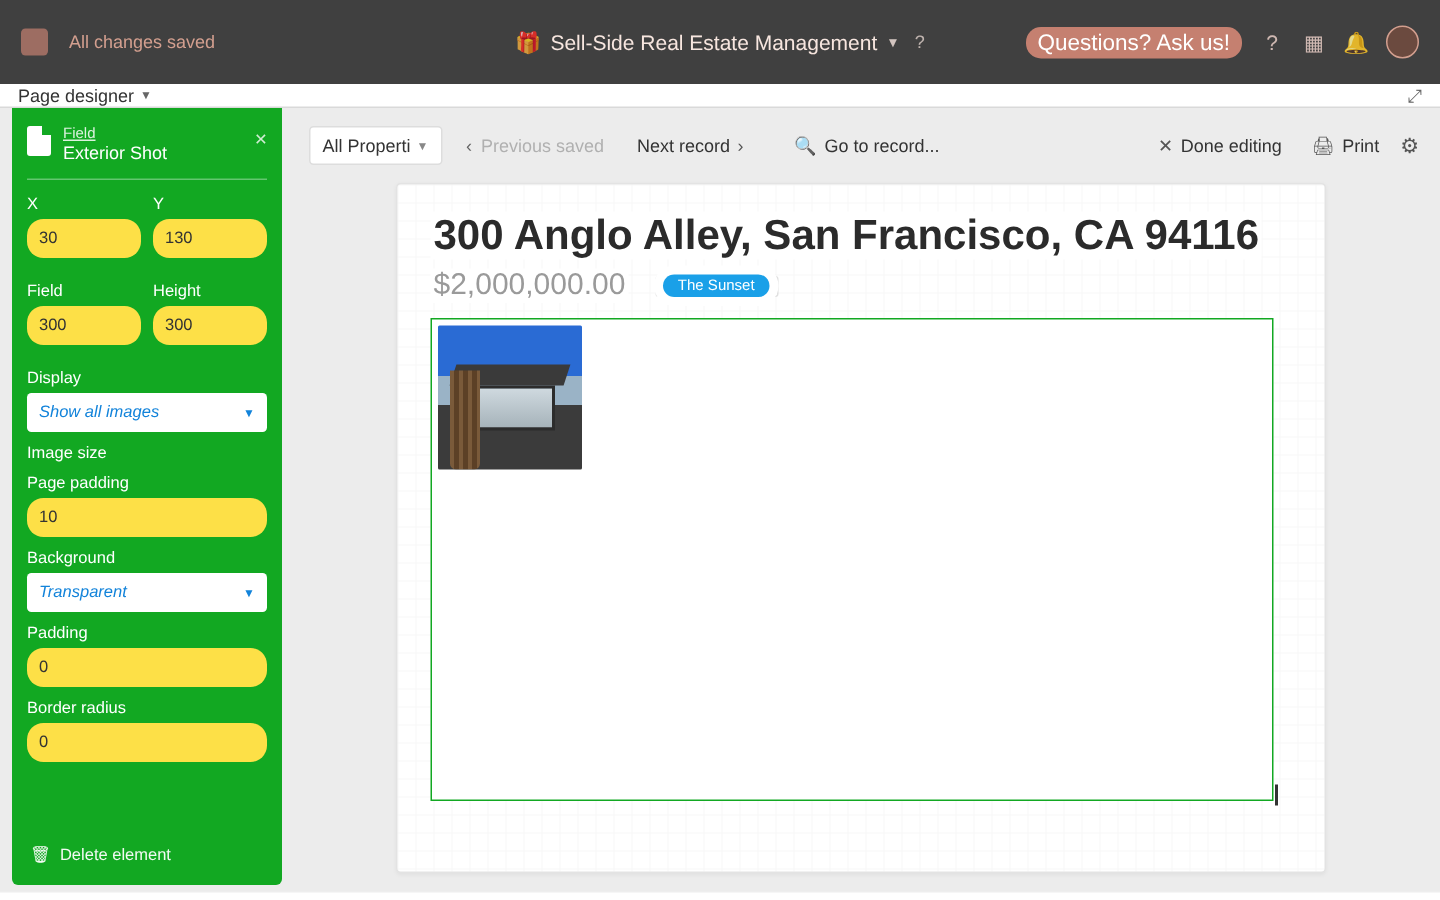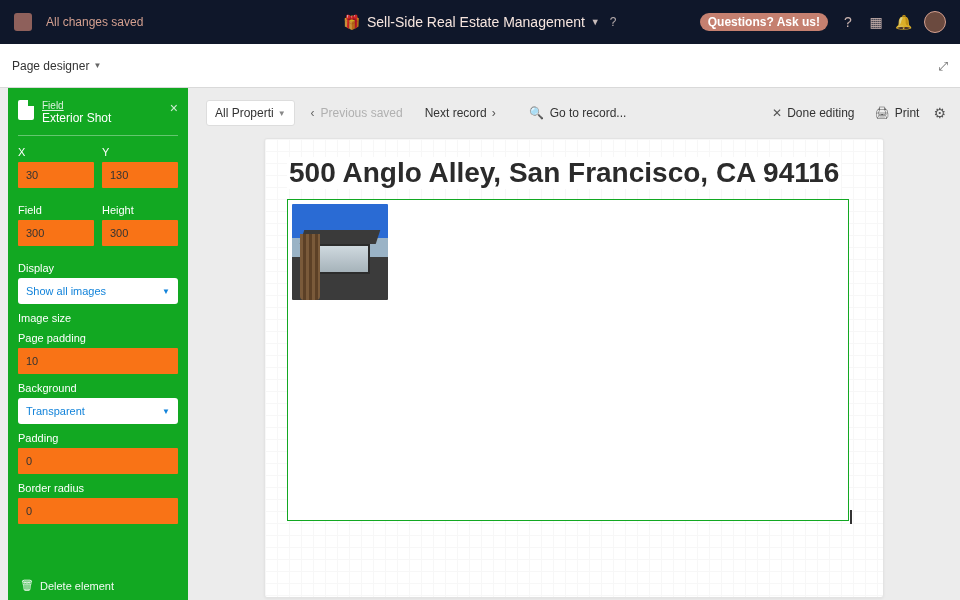--- a/index.html
+++ b/index.html
@@ -1,20 +1,20 @@
 <!DOCTYPE html>
 <html><head>
 <meta charset="utf-8">
 <style>
 * { box-sizing: border-box; margin: 0; padding: 0; font-family: -apple-system, BlinkMacSystemFont, "Segoe UI", Helvetica, Arial, sans-serif; }
 html, body { width: 960px; height: 600px; overflow: hidden; background: #f3f3f3; }
 
 .topbar {
-  height: 44px;
-  background: #0f172a;
+  height: 56px;
+  background: #404040;
   display: flex;
   align-items: center;
   padding: 0 14px;
   color: #e9cec6;
   font-size: 13px;
   position: relative;
   justify-content: center;
 }
 .topbar .logo {
   width: 18px; height: 18px;
@@ -30,27 +30,27 @@
   pointer-events: none;
   color: #f7e6df;
 }
 .topbar .center .gift { filter: hue-rotate(0); opacity: .8; font-size: 14px;}
 .topbar .center .title { font-size: 14px; font-weight: 500; }
 .topbar .center .caret { font-size: 9px; opacity:.8;}
 .topbar .center .q { font-size: 12px; opacity:.7; margin-left:4px;}
 .topbar .right { margin-left: auto; display:flex; align-items:center; gap:12px; }
 .topbar .ask-btn {
   background: #c58070; color:#fff; border-radius:10px;
-  font-size:12px; padding:2px 8px;font-weight:bold;
+  font-size:15px; padding:2px 8px;
 }
 .topbar .ticon { width:16px; height:16px; display:inline-flex; align-items:center; justify-content:center; color:#e9cec6; font-size:14px; opacity:.85;}
 .topbar .avatar { width:22px; height:22px; background:#6b4a3f; border-radius:50%; border:1px solid #d39f8f;}
 
 .subbar {
-  height: 44px;
+  height: 16px;
   background: #fff;
   border-bottom: 1px solid #d9d9d9;
   display:flex; align-items:center; padding:0 12px;
   font-size:12px; color:#333;
   justify-content: space-between;
 }
 .subbar .pd { display:flex; align-items:center; gap:4px; cursor:pointer;}
 .subbar .caret { font-size:8px; color:#666;}
 .subbar .expand { font-size:12px; color:#666;}
 
@@ -74,27 +74,27 @@
 .side .doc-icon { width:16px; height:20px; background:#fff; border-radius:2px; position:relative; flex-shrink:0;}
 .side .doc-icon::after{content:""; position:absolute; right:0; top:0; width:6px; height:6px; background:#12a822;}
 .side .head .meta { flex:1; }
 .side .head .lbl { font-size:10px; opacity:.85;text-decoration:underline; }
 .side .head .val { font-size:12px; font-weight:400; }
 .side .head .close { font-size:14px; opacity:.8; cursor:pointer;}
 .side .row2 { display:flex; gap:8px; margin-bottom:8px;}
 .side .row2 > div { flex:1; }
 .side label { display:block; font-size:11px; margin-bottom:4px;}
 .side input.txt {
-  width:100%; height:26px; border:none; border-radius:1px;
-  background:#f97316; color:#333; font-size:11px; padding:2px 8px;
+  width:100%; height:26px; border:none; border-radius:11px;
+  background:#fde047; color:#333; font-size:11px; padding:2px 8px;
 }
 .side .select {
   width:100%; height:26px; background:#fff; border-radius:3px;
   display:flex; align-items:center; justify-content:space-between;
-  padding:0 8px; color:#1283da; font-size:11px; cursor:pointer;
+  padding:0 8px; color:#1283da; font-size:11px; cursor:pointer;font-style:italic;
 }
 .side .select .car { color:#1283da; font-size:8px;}
 .side .group { margin-bottom:8px; }
 .side .delete { position:absolute; bottom:14px; left:12px; display:flex; align-items:center; gap:6px; font-size:11px; opacity:.95; cursor:pointer;}
 
 .toolbar {
   position:absolute; left:206px; right:14px; top:10px; height:30px;
   display:flex; align-items:center; gap:8px;
   font-size:12px; color:#333;
 }
@@ -303,21 +303,27 @@
       <span>Done editing</span>
     </div>
     <div class="act">
       <span class="iconc">🖨</span>
       <span>Print</span>
     </div>
     <span class="gear">⚙</span>
   </div>
 
   <div class="page-wrap">
-    <h1>500 Anglo Alley, San Francisco, CA 94116</h1>
+    <h1>300 Anglo Alley, San Francisco, CA 94116</h1>
+    <div class="price-row">
+      <span class="price">$2,000,000.00</span>
+      <span class="tag-outline">
+        <span class="tag">The Sunset</span>
+      </span>
+    </div>
     <div class="field-box">
       <div class="thumb">
         <div class="roof"></div>
         <div class="win"></div>
         <div class="side"></div>
       </div>
       <div class="cursor-caret"></div>
     </div>
   </div>
 

